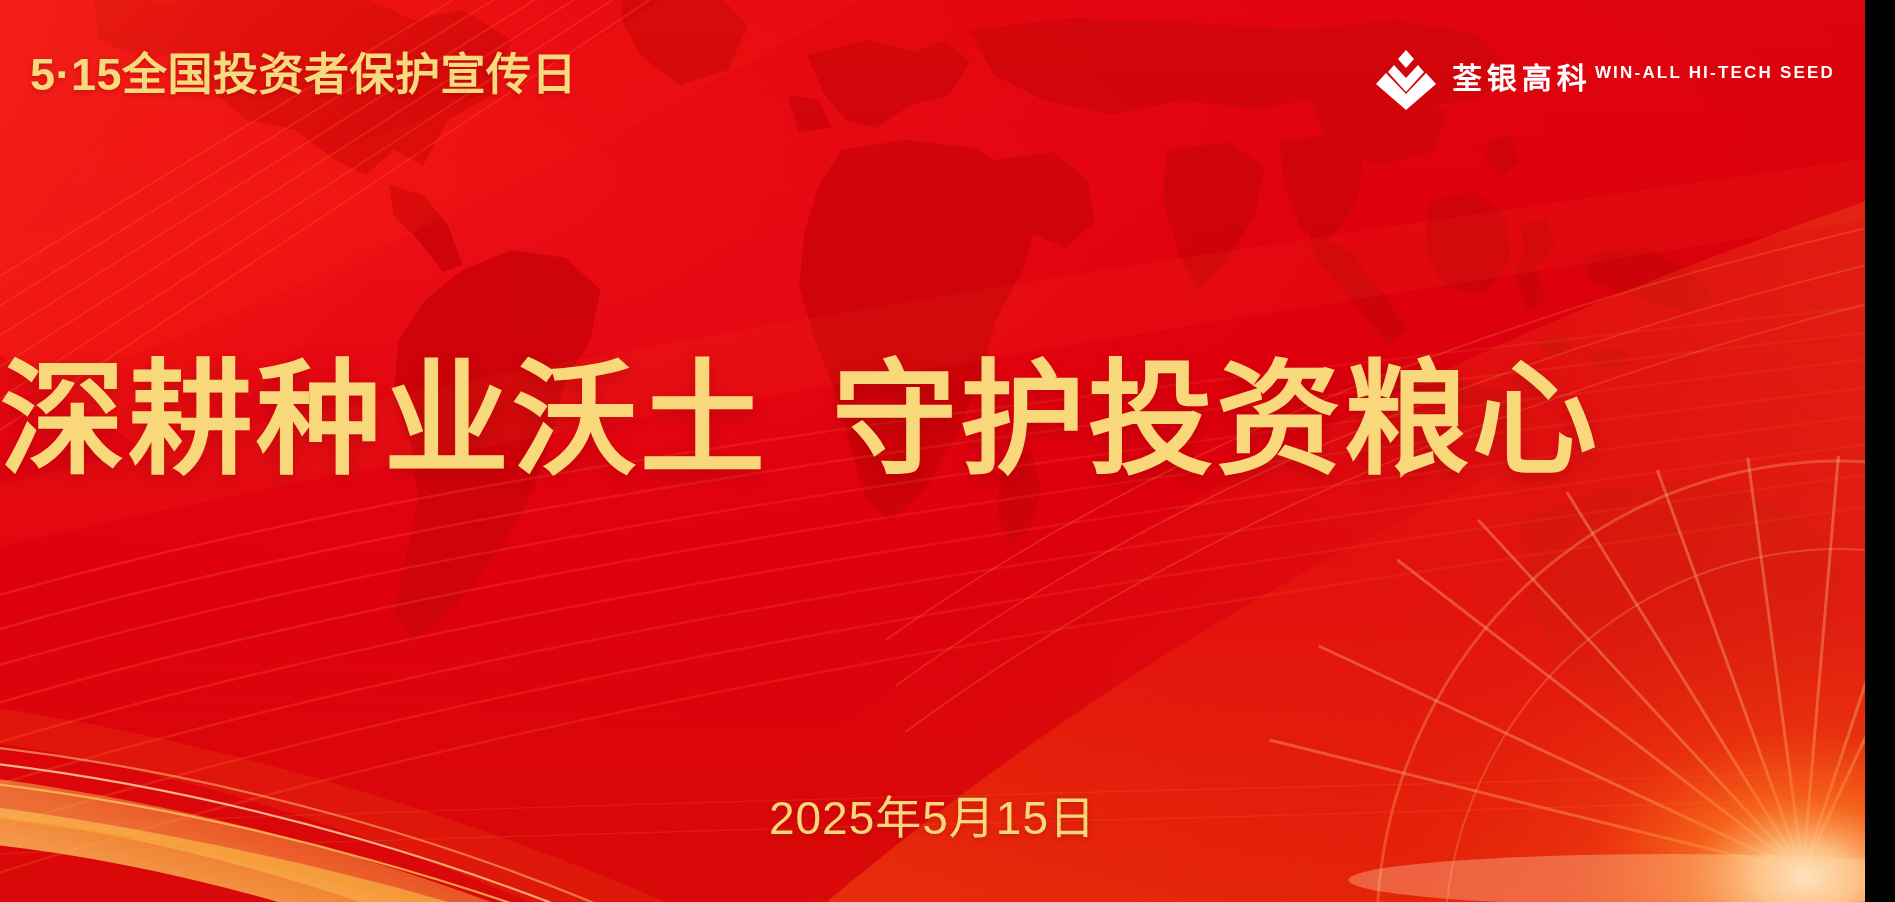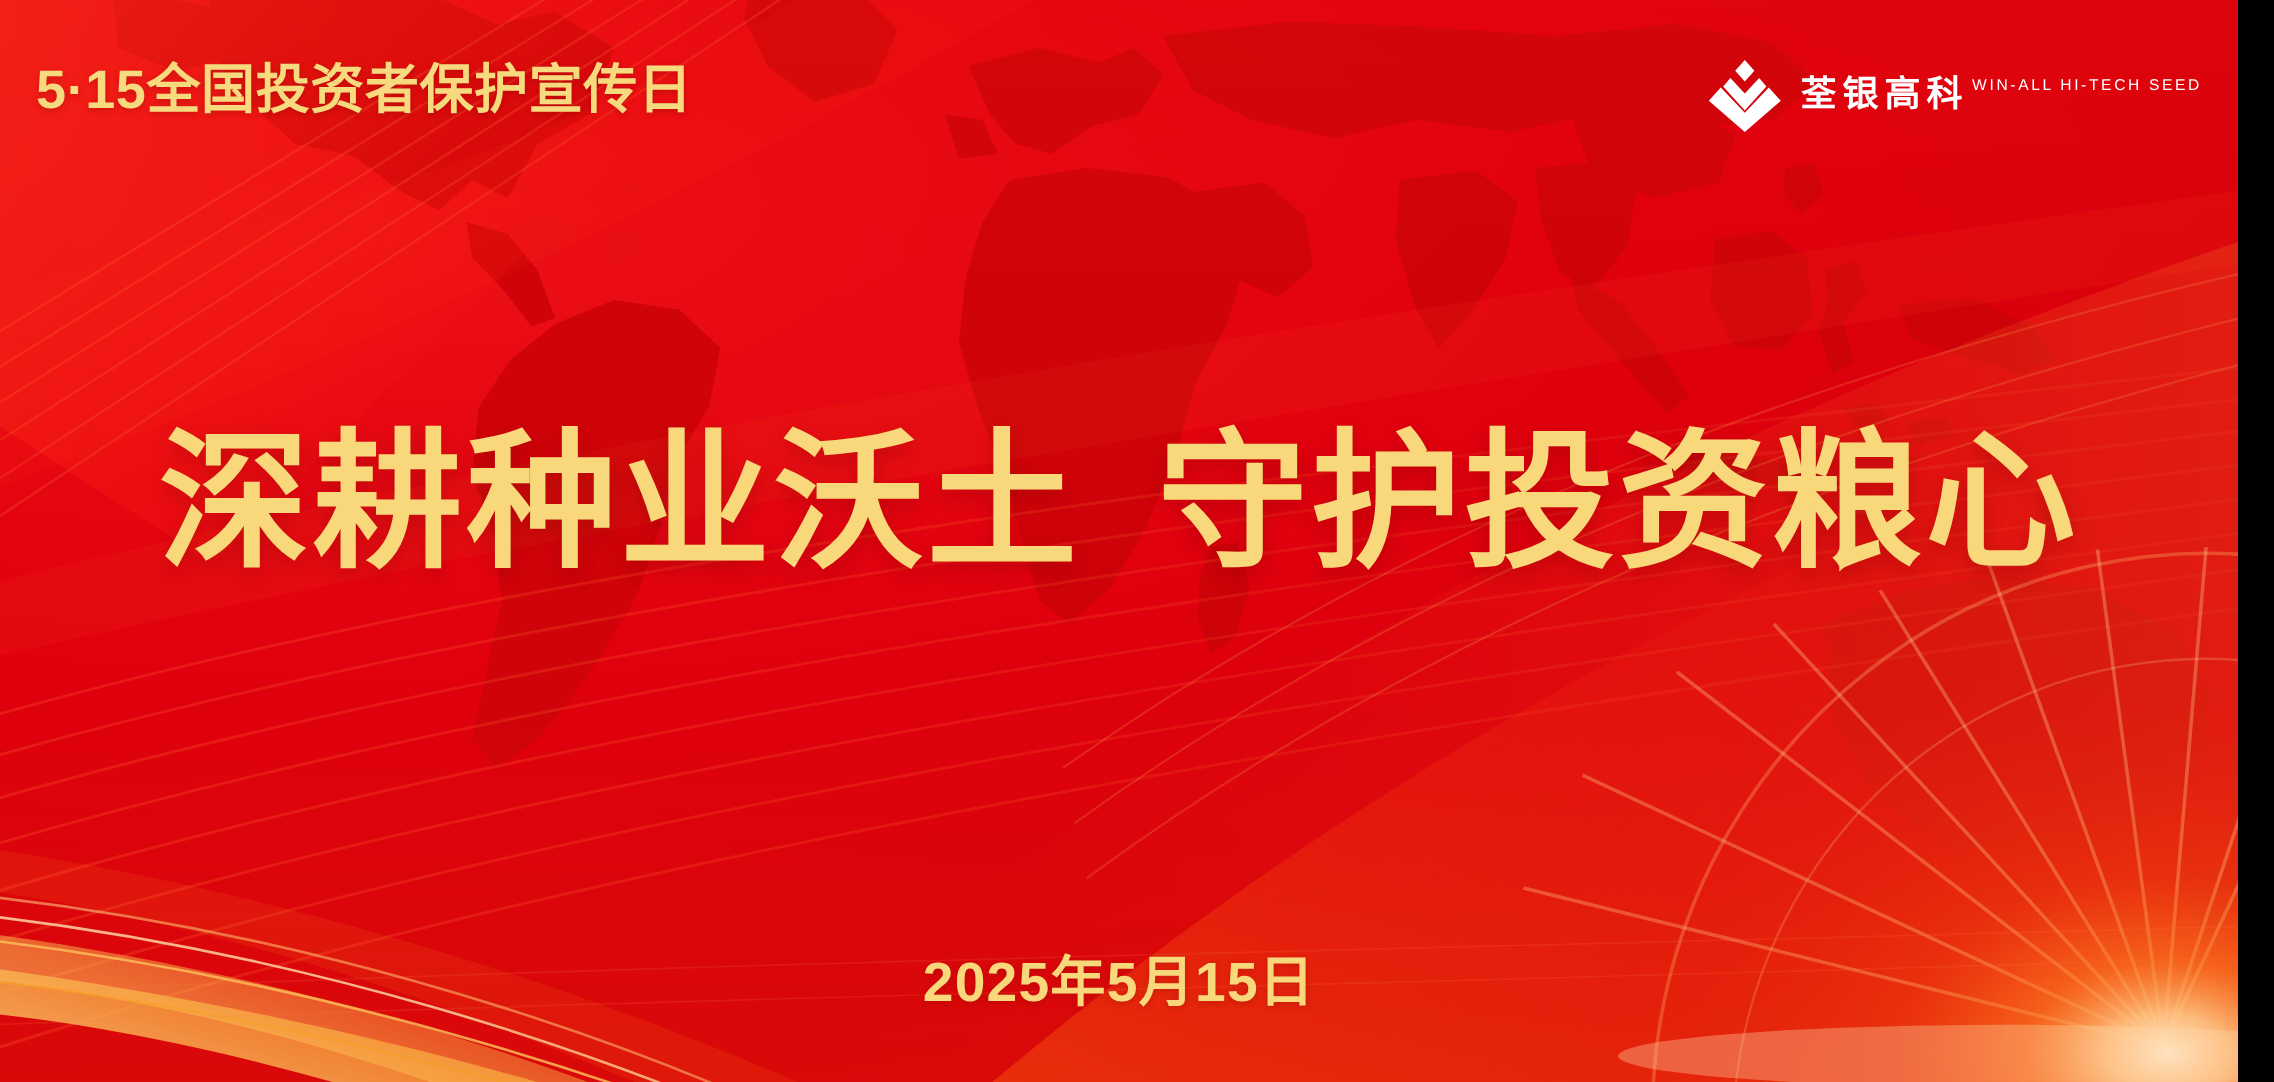--- a/index.html
+++ b/index.html
@@ -48,44 +48,44 @@
     gap:14px;
     height:66px;
   }
   .logo-mark{width:64px;height:62px;flex:0 0 auto;display:block;}
   .logo-words{display:flex;flex-direction:row;justify-content:center;gap:3px;}
   .logo-cn{
     font-size:30px; font-weight:bold; color:#FFFFFF;
     letter-spacing:5px; line-height:1; white-space:nowrap;
   }
   .logo-en{
-    font-size:13px; color:#FFFFFF; letter-spacing:2.2px;
-    line-height:1; white-space:nowrap; font-weight:normal;
+    font-size:17px; color:#FFFFFF; letter-spacing:2.2px;
+    line-height:1; white-space:nowrap; font-weight:bold;
   }
 
   .headline{
     position:absolute;
     left:0; right:0; top:350px;
-    text-align:center;
+    text-align:left;
     font-size:125px;
     font-weight:bold;
     color:#F8D87A;
     letter-spacing:3px;
     line-height:1.12;
     white-space:nowrap;
     text-shadow:0 6px 16px rgba(120,0,0,.30);
   }
   .headline .gap{display:inline-block;width:64px;}
 
   .datestamp{
     position:absolute;
     left:0; right:0; top:795px;
     text-align:center;
     font-size:46px;
-    font-weight:bold;
+    font-weight:normal;
     color:#F8D87A;
     letter-spacing:1px;
     line-height:1;
     white-space:nowrap;
     text-shadow:0 2px 6px rgba(120,0,0,.28);
   }
 </style>
 </head>
 <body>
 

